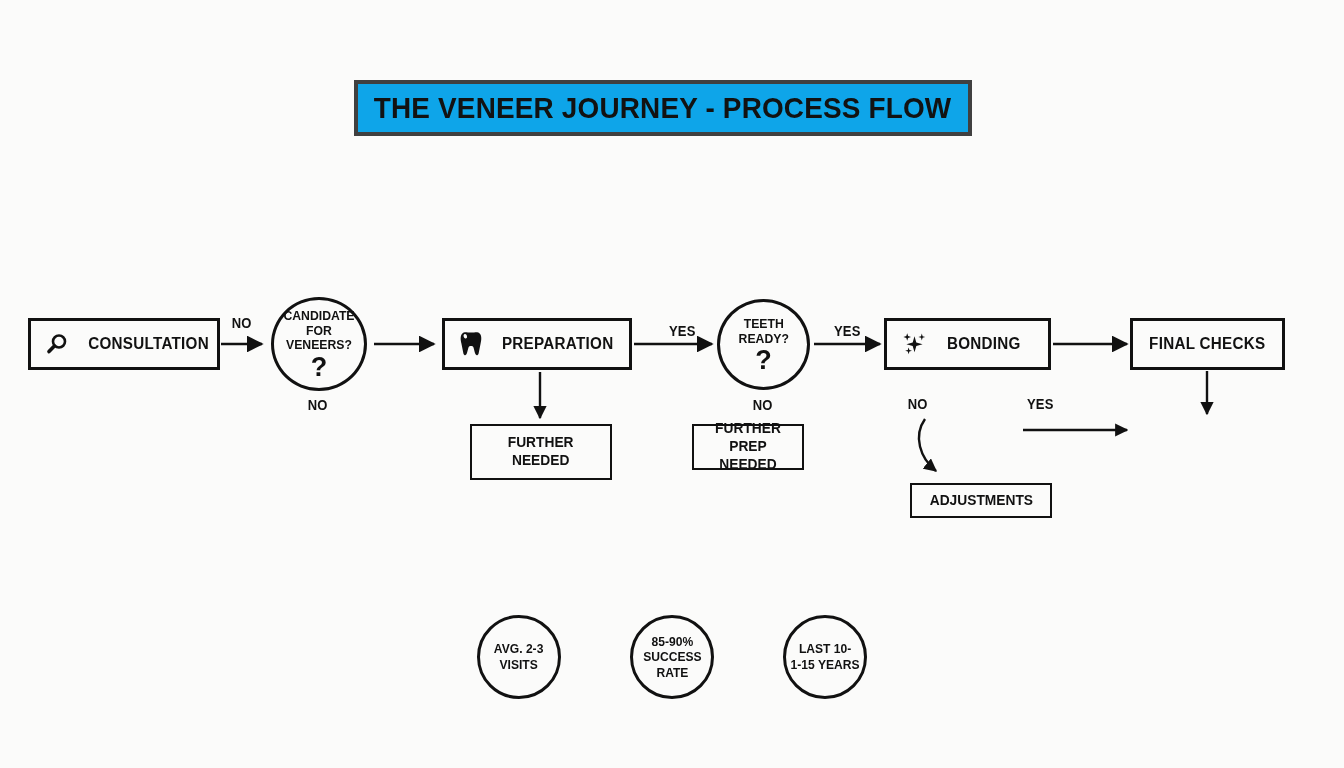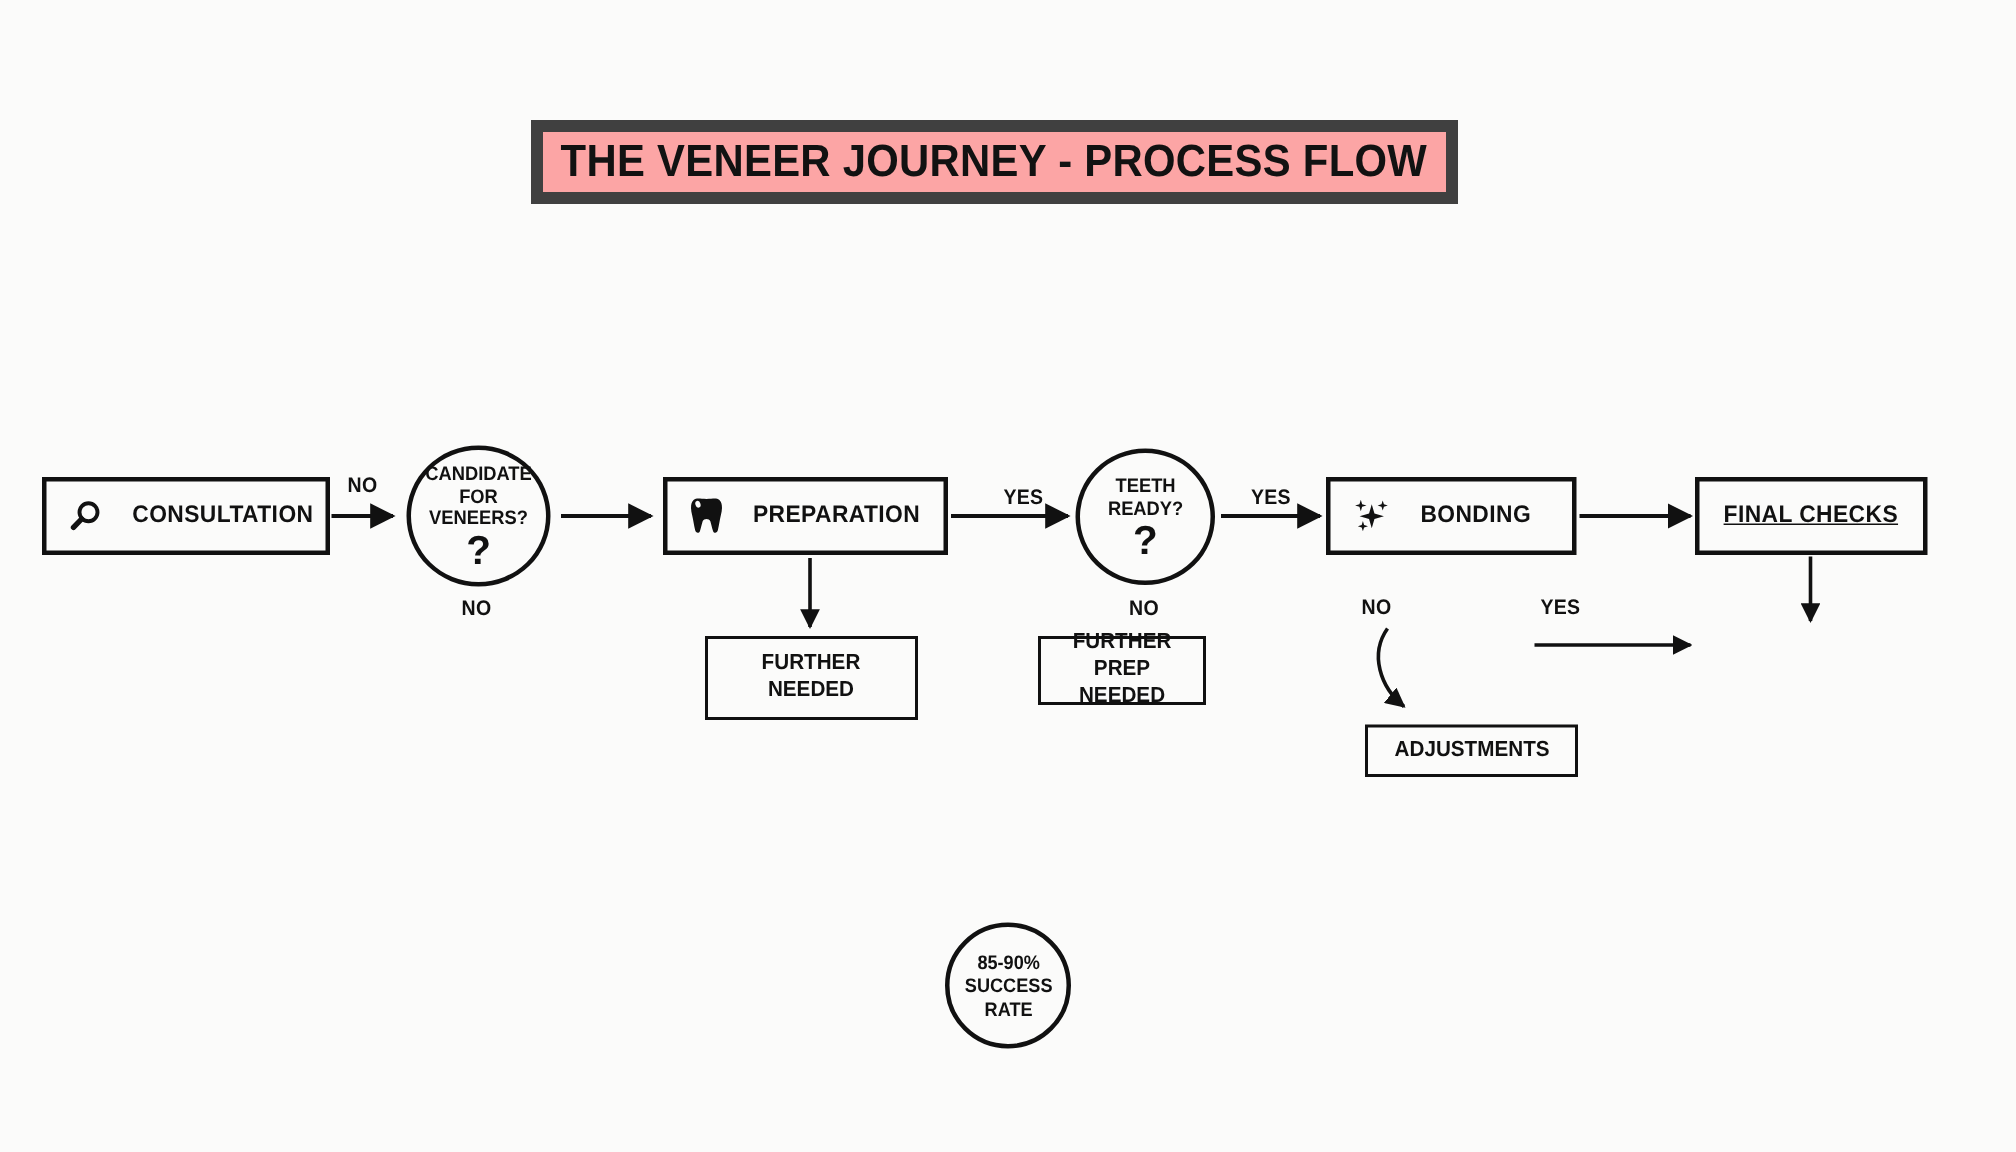--- a/index.html
+++ b/index.html
@@ -24,22 +24,22 @@
     height: 768px;
   }
 
   
   #title-bar {
     position: absolute;
     left: 354px;
     top: 80px;
     width: 618px;
     height: 56px;
-    border: 8px solid #404040;
-    background: #fca5a5;
+    border: 4px solid #404040;
+    background: #0ea5e9;
     display: flex;
     align-items: center;
     justify-content: center;
   }
   #title-text {
     font-size: 30px;
     font-weight: 700;
     letter-spacing: 0.2px;
     color: #121212;
     transform: scaleX(0.93);
@@ -255,21 +255,21 @@
       <svg width="28" height="28" viewBox="0 0 28 28">
         <path d="M13.5 6.2 L15.3 12.4 L21.6 14.2 L15.3 16 L13.5 22.2 L11.7 16 L5.4 14.2 L11.7 12.4 Z" fill="#111111"></path>
         <path d="M6.2 3.2 L7.1 6.1 L10 7 L7.1 7.9 L6.2 10.8 L5.3 7.9 L2.4 7 L5.3 6.1 Z" fill="#111111"></path>
         <path d="M20.8 3.6 L21.6 6.2 L24.2 7 L21.6 7.8 L20.8 10.4 L20 7.8 L17.4 7 L20 6.2 Z" fill="#111111"></path>
         <path d="M7.6 17.4 L8.4 20 L11 20.8 L8.4 21.6 L7.6 24.2 L6.8 21.6 L4.2 20.8 L6.8 20 Z" fill="#111111"></path>
       </svg>
     </span>
     <span class="label">BONDING</span>
   </div>
 
-  <div class="node" style="left:1130px; top:318px; width:155px; height:52px;text-decoration:underline;">
+  <div class="node" style="left:1130px; top:318px; width:155px; height:52px;">
     <span class="label">FINAL CHECKS</span>
   </div>
 
 
 
 
   <div class="sub-box" style="left:470px; top:424px; width:142px; height:56px;">
     <span class="label">FURTHER
 NEEDED</span>
   </div>
@@ -290,21 +290,29 @@
   <div class="edge-label" style="left:668px; top:323px;">YES</div>
 
   <div class="edge-label" style="left:752px; top:397px;">NO</div>
 
   <div class="edge-label" style="left:833px; top:323px;">YES</div>
 
   <div class="edge-label" style="left:907px; top:396px;">NO</div>
 
   <div class="edge-label" style="left:1026px; top:396px;">YES</div>
 
+  <div class="stat" style="left:477px; top:615px;">
+    <span class="s-text">AVG. 2-3
+VISITS</span>
+  </div>
 
   <div class="stat" style="left:630px; top:615px;">
     <span class="s-text">85-90%
 SUCCESS
 RATE</span>
   </div>
 
+  <div class="stat" style="left:783px; top:615px;">
+    <span class="s-text">LAST 10-
+1-15 YEARS</span>
+  </div>
 
 </div>
 
 </body></html>

